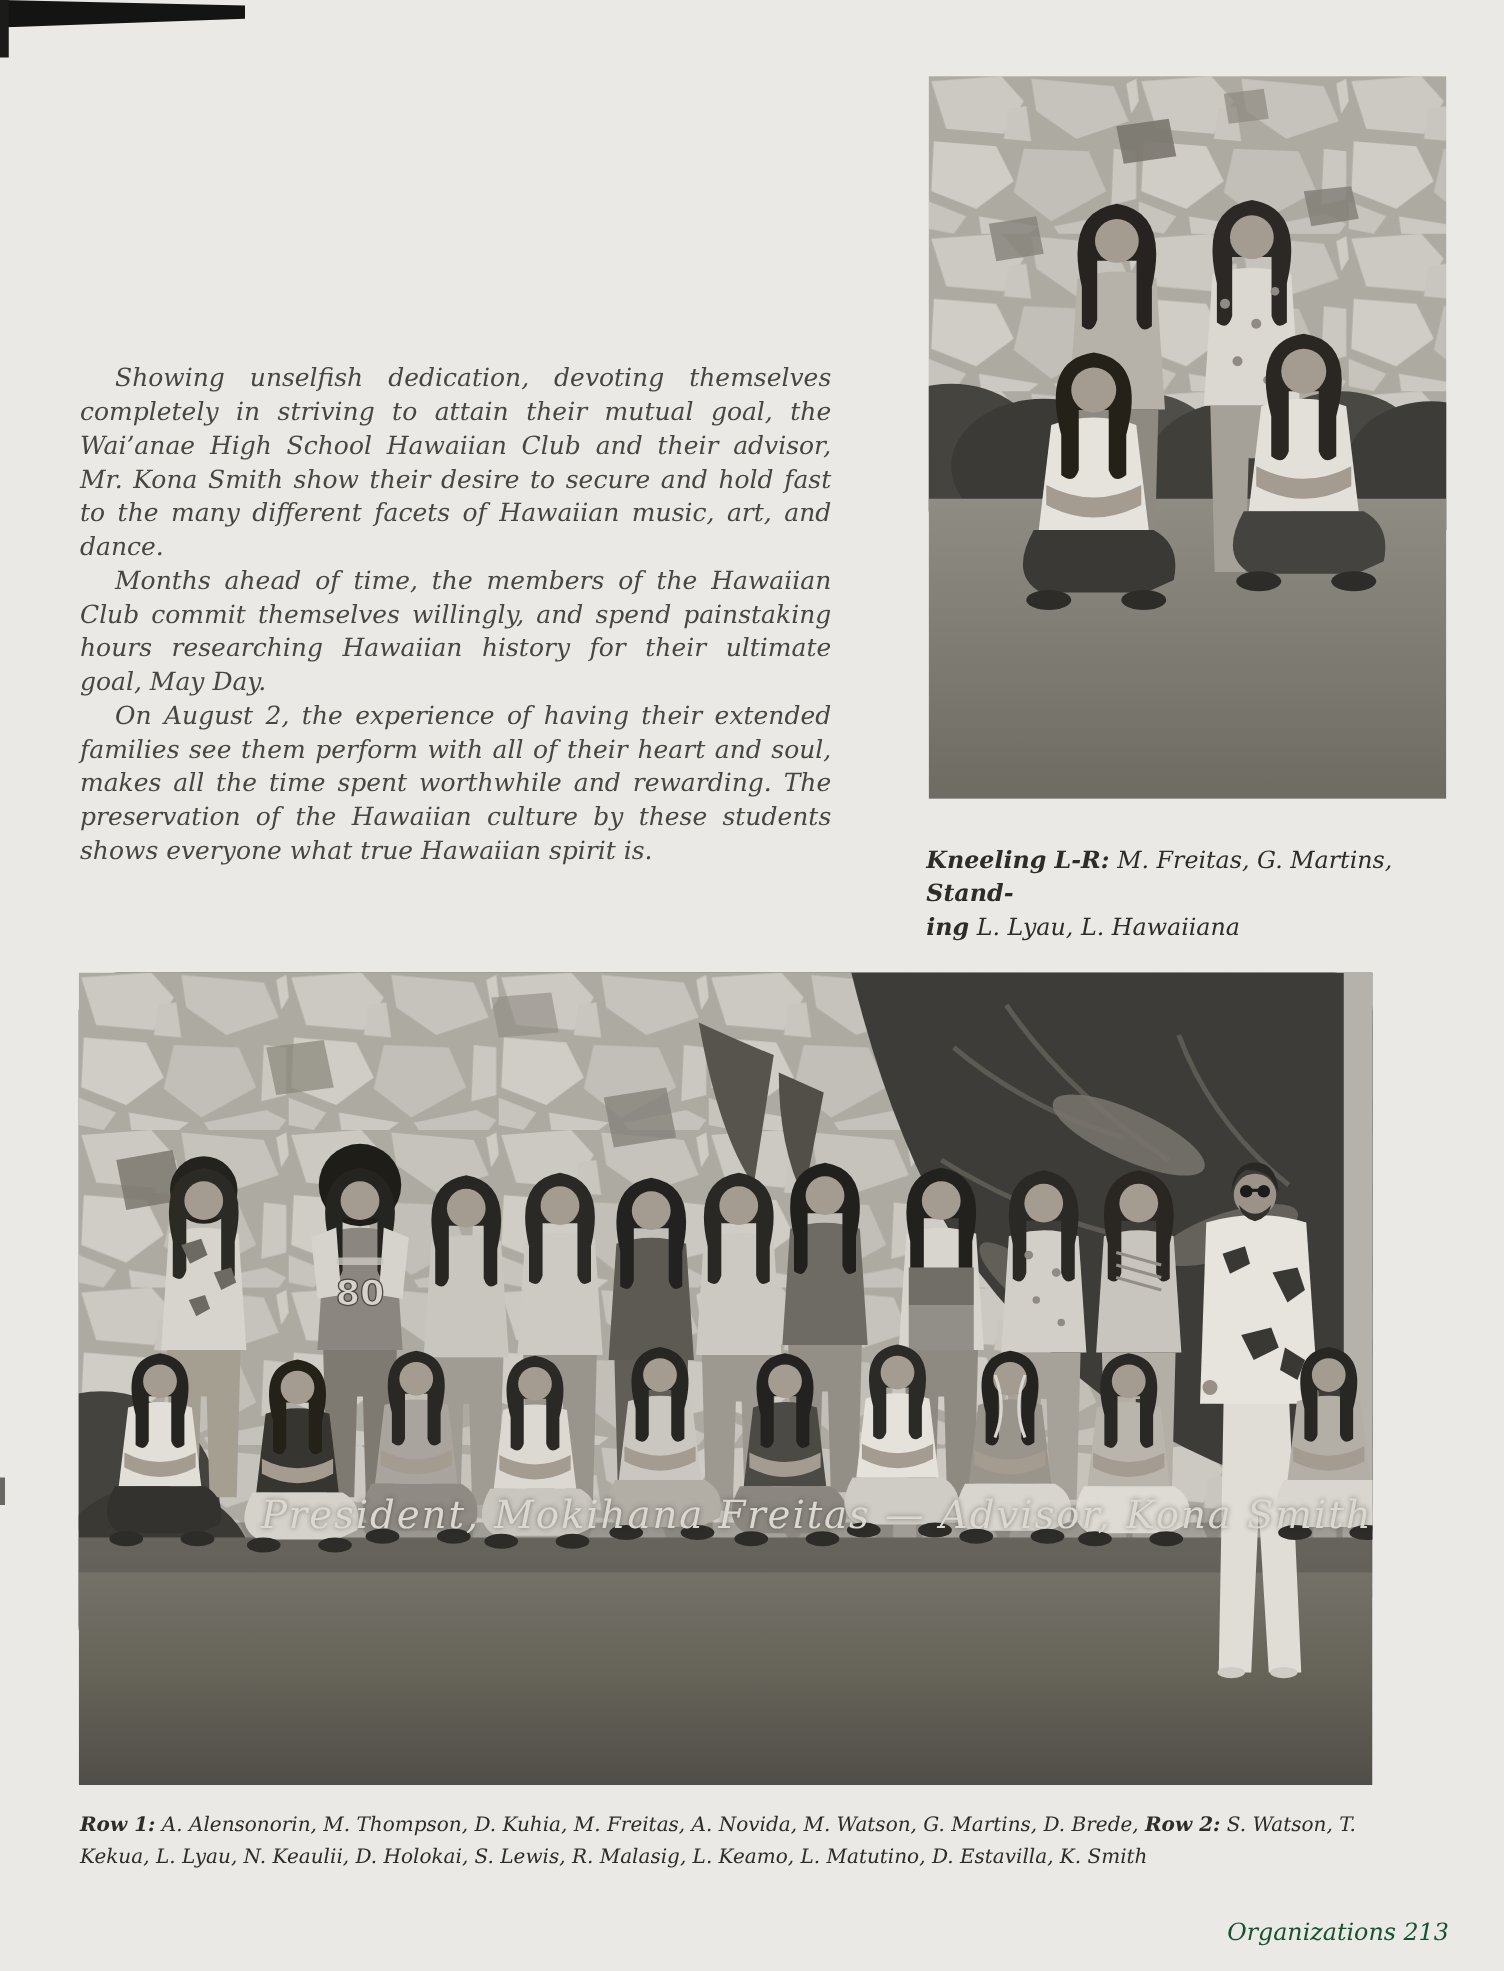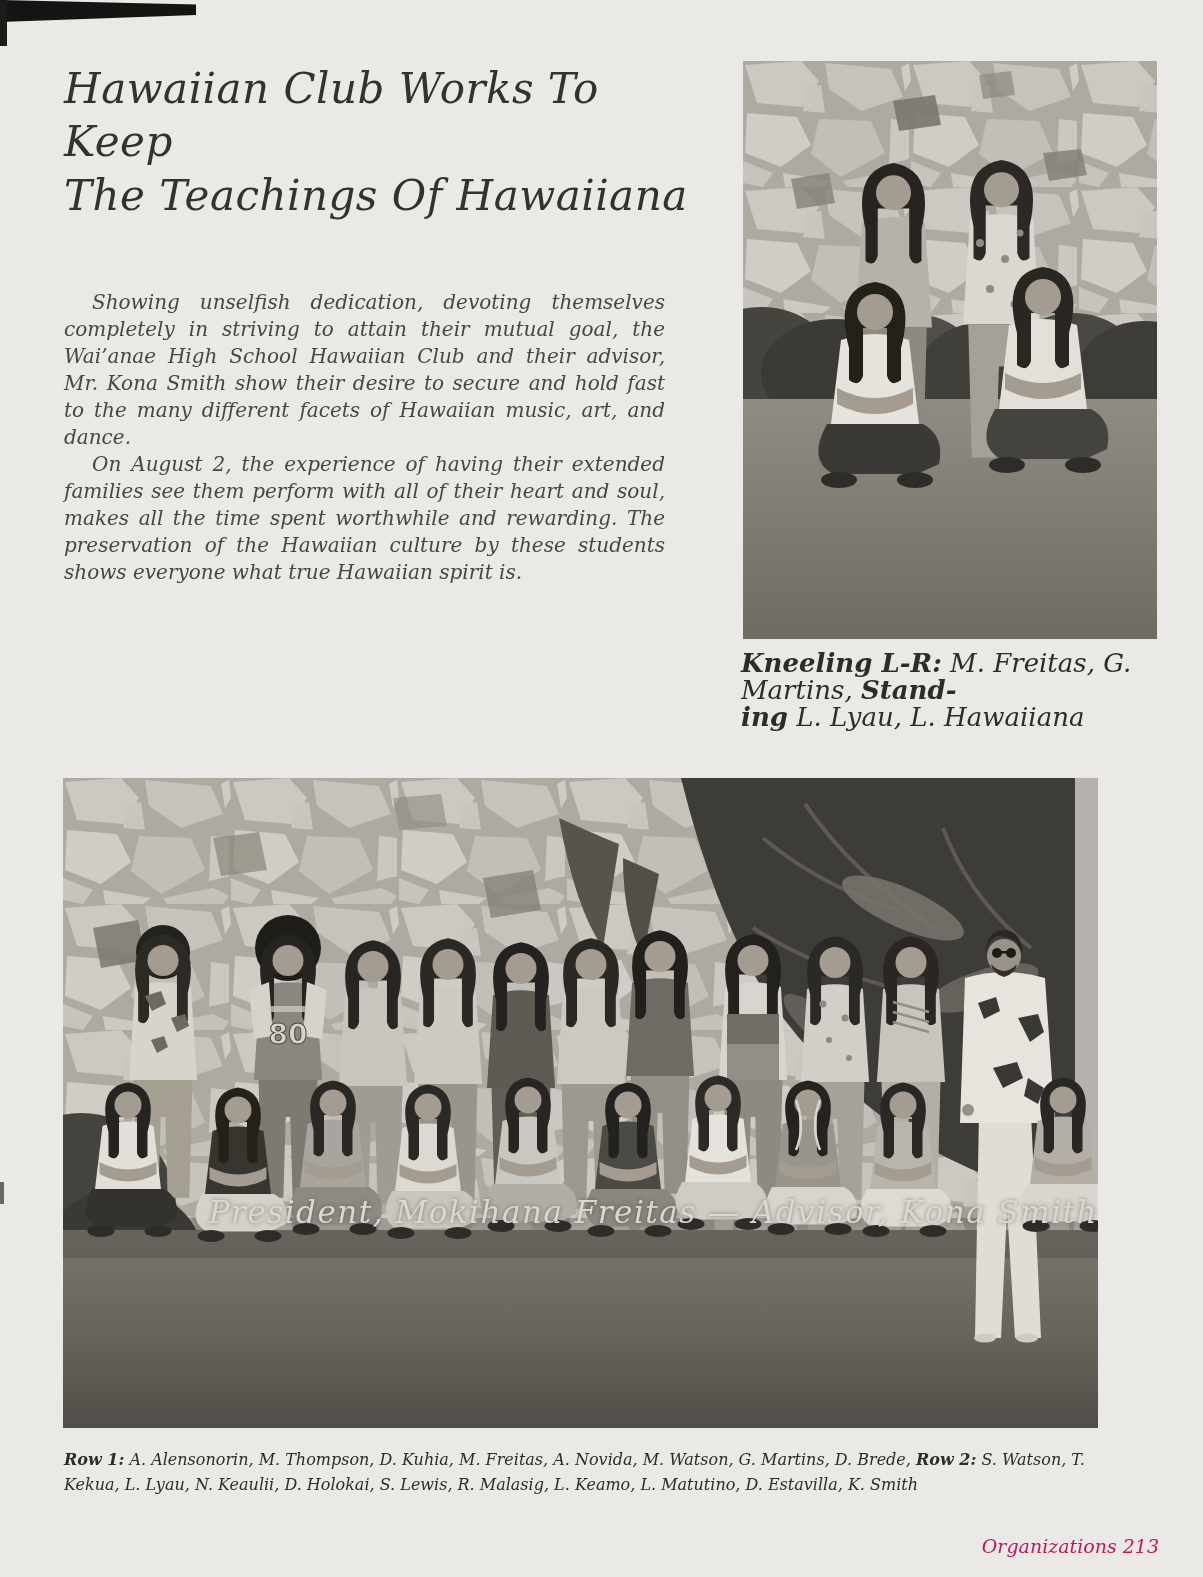--- a/index.html
+++ b/index.html
@@ -24,28 +24,28 @@
     position:absolute;left:64px;top:246px;width:601px;
     font-size:20px;line-height:27px;font-style:italic;text-align:justify;color:#48473f;margin-top:43px;
   }
   .body-copy p{margin:0;text-indent:28px;}
   .photo{position:absolute;background:#c9c6c0;}
   .photo-top{left:743px;top:61px;width:414px;height:578px;}
   .photo-bottom{left:63px;top:778px;width:1035px;height:476px;background:#4a4843;border-radius:31px;}
   .photo svg{display:block;}
   .caption{font-style:italic;color:#2d2c29;}
   .caption b{font-weight:bold;}
-  .caption-top{position:absolute;left:741px;top:650px;width:424px;font-size:26px;line-height:27px;}
+  .caption-top{position:absolute;left:741px;top:675px;width:424px;font-size:19px;line-height:27px;}
   .caption-bottom{position:absolute;left:64px;top:1447px;width:1037px;font-size:16px;line-height:25px;}
   .overlay-caption{
     position:absolute;left:0;right:0;bottom:24px;text-align:right;
     font-style:italic;font-size:31px;color:#dbd8d1;letter-spacing:1.5px;
     text-shadow:0 0 4px rgba(40,40,36,.5);
   }
-  .footer{position:absolute;top:1535px;right:44px;font-size:19px;font-style:italic;color:#be185d;}
+  .footer{position:absolute;top:1535px;right:44px;font-size:19px;font-style:italic;color:#14532d;}
 </style>
 </head>
 <body>
 
 <svg width="0" height="0" style="position:absolute" aria-hidden="true">
   <defs>
     <pattern id="stonePat" width="168" height="126" patternUnits="userSpaceOnUse">
       <rect width="168" height="126" fill="#adaaa2"></rect>
       <path d="M2,4 L58,0 L76,20 L60,46 L14,42 Z" fill="#ccc9c2"></path>
       <path d="M82,2 L148,8 L160,36 L118,50 L86,28 Z" fill="#c6c3bc"></path>
@@ -86,24 +86,24 @@
     </g>
   </defs>
 </svg>
 
 <div class="page">
 
   <div class="artifact-top-left"></div>
   <div class="artifact-left-edge"></div>
   <div class="artifact-left-tick"></div>
 
-  <h1 class="title"><span>Hawaiian Club Works To Keep</span><br><span>The Teachings Of Hawaiiana</span></h1>
 
   <div class="body-copy">
     <p>Showing unselfish dedication, devoting themselves completely in striving to attain their mutual goal, the Wai’anae High School Hawaiian Club and their advisor, Mr. Kona Smith show their desire to secure and hold fast to the many different facets of Hawaiian music, art, and dance.</p>
+    <p>Months ahead of time, the members of the Hawaiian Club commit themselves willingly, and spend painstaking hours researching Hawaiian history for their ultimate goal, May Day.</p>
     <p>On August 2, the experience of having their extended families see them perform with all of their heart and soul, makes all the time spent worthwhile and rewarding. The preservation of the Hawaiian culture by these students shows everyone what true Hawaiian spirit is.</p>
   </div>
 
   <div class="photo photo-top">
     <svg viewBox="0 0 414 578" width="414" height="578">
       <rect x="0" y="0" width="414" height="300" fill="url(#stonePat)"></rect>
       <path d="M150,40 L192,34 L198,64 L156,70 Z" fill="#7a776f" opacity=".9"></path>
       <path d="M48,118 L86,112 L92,142 L54,148 Z" fill="#85827a" opacity=".8"></path>
       <path d="M300,92 L338,88 L344,114 L306,120 Z" fill="#807d75" opacity=".8"></path>
       <path d="M236,14 L268,10 L272,34 L240,38 Z" fill="#8b887f" opacity=".7"></path>

